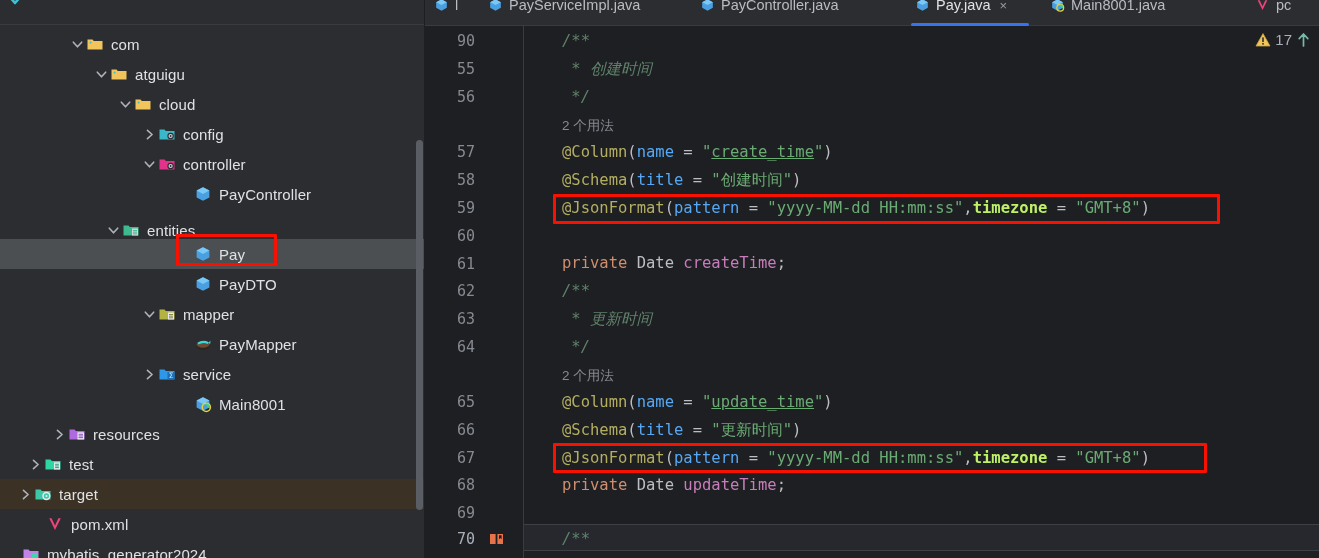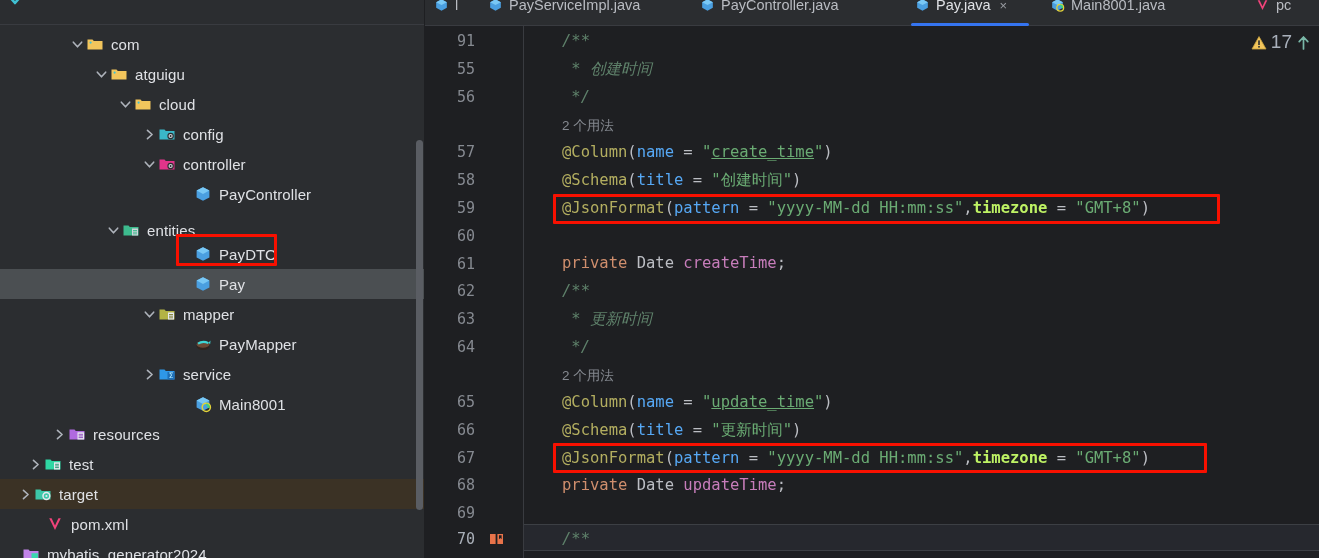--- a/index.html
+++ b/index.html
@@ -217,21 +217,21 @@
     border-radius: 1px;
     pointer-events: none;
   }
 
   .warn-widget {
     position: absolute;
     right: 8px; top: 31px;
     display: flex;
     align-items: center;
     gap: 4px;
-    font-size: 19px;
+    font-size: 15px;
     color: #a9b0bb;
     font-family: "Liberation Sans", sans-serif;
   }
   .warn-widget .tri { width: 16px; height: 16px; }
   .warn-widget .up  { width: 15px; height: 17px; }
 </style>
 </head>
 <body>
 
 <div class="ide">
@@ -341,39 +341,39 @@
             <svg viewBox="0 0 18 18" width="18" height="18">
               <path d="M1.5 4.5h5l1.3 1.6h8.7v8.4H1.5z" fill="#3dbb8e"></path>
               <rect x="10" y="7.5" width="6" height="7" fill="#cfd3da"></rect>
               <rect x="11" y="9" width="4" height="0.9" fill="#3dbb8e"></rect>
               <rect x="11" y="10.7" width="4" height="0.9" fill="#3dbb8e"></rect>
               <rect x="11" y="12.4" width="4" height="0.9" fill="#3dbb8e"></rect>
             </svg>
           </span>
           <span class="tree-label">entities</span>
         </div>
+        <div class="tree-row selected" style="padding-left: 176px;">
+          <span class="arrow blank"></span>
+          <span class="ico">
+            <svg viewBox="0 0 18 18" width="18" height="18">
+              <path d="M9 2.2 L15.4 5.6 L15.4 12.4 L9 15.8 L2.6 12.4 L2.6 5.6 Z" fill="#4a9fe0"></path>
+              <path d="M9 2.2 L15.4 5.6 L9 9 L2.6 5.6 Z" fill="#79c8f5"></path>
+            </svg>
+          </span>
+          <span class="tree-label">Pay</span>
+        </div>
         <div class="tree-row" style="padding-left: 176px;">
           <span class="arrow blank"></span>
           <span class="ico">
             <svg viewBox="0 0 18 18" width="18" height="18">
               <path d="M9 2.2 L15.4 5.6 L15.4 12.4 L9 15.8 L2.6 12.4 L2.6 5.6 Z" fill="#4a9fe0"></path>
               <path d="M9 2.2 L15.4 5.6 L9 9 L2.6 5.6 Z" fill="#79c8f5"></path>
             </svg>
           </span>
           <span class="tree-label">PayDTO</span>
-        </div>
-        <div class="tree-row selected" style="padding-left: 176px;">
-          <span class="arrow blank"></span>
-          <span class="ico">
-            <svg viewBox="0 0 18 18" width="18" height="18">
-              <path d="M9 2.2 L15.4 5.6 L15.4 12.4 L9 15.8 L2.6 12.4 L2.6 5.6 Z" fill="#4a9fe0"></path>
-              <path d="M9 2.2 L15.4 5.6 L9 9 L2.6 5.6 Z" fill="#79c8f5"></path>
-            </svg>
-          </span>
-          <span class="tree-label">Pay</span>
         </div>
         <div class="tree-row" style="padding-left: 140px;">
           <span class="arrow">
             <svg viewBox="0 0 14 14" width="13" height="13">
               <path d="M2.5 4.5 L7 9.5 L11.5 4.5" fill="none" stroke="#aeb3bb" stroke-width="1.7" stroke-linecap="round" stroke-linejoin="round"></path>
             </svg>
           </span>
           <span class="ico">
             <svg viewBox="0 0 18 18" width="18" height="18">
               <path d="M1.5 4.5h5l1.3 1.6h8.7v8.4H1.5z" fill="#b3b344"></path>
@@ -558,21 +558,21 @@
             <svg viewBox="0 0 18 18" width="18" height="18">
               <path d="M3.2 3.2 L9 15 L14.8 3.2 L12.4 3.2 L9 10.6 L5.6 3.2 Z" fill="#f0437a"></path>
             </svg>
           </span>
           <span>pc</span>
         </div>
       </div>
 
     <div class="code-area">
       <div class="gutter">
-          <div class="ln" style="top: 6px;">91</div>
+          <div class="ln" style="top: 6px;">90</div>
           <div class="ln" style="top: 34px;">55</div>
           <div class="ln" style="top: 62px;">56</div>
           <div class="ln" style="top: 117px;">57</div>
           <div class="ln" style="top: 145px;">58</div>
           <div class="ln" style="top: 173px;">59</div>
           <div class="ln" style="top: 201px;">60</div>
           <div class="ln" style="top: 229px;">61</div>
           <div class="ln" style="top: 256px;">62</div>
           <div class="ln" style="top: 284px;">63</div>
           <div class="ln" style="top: 312px;">64</div>

